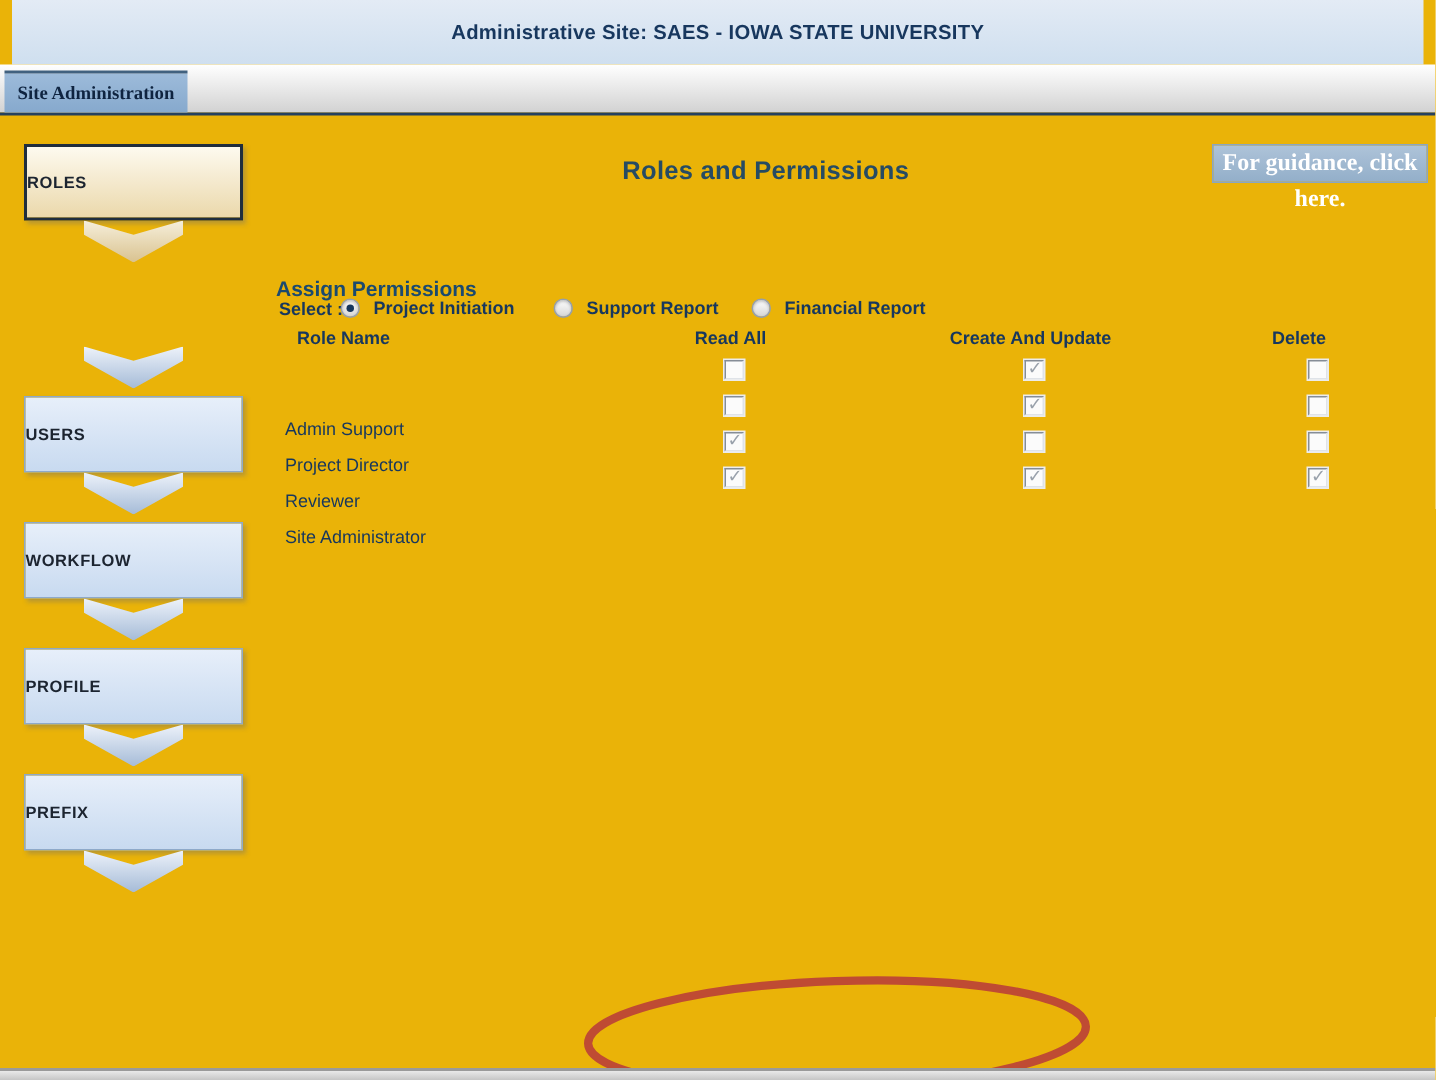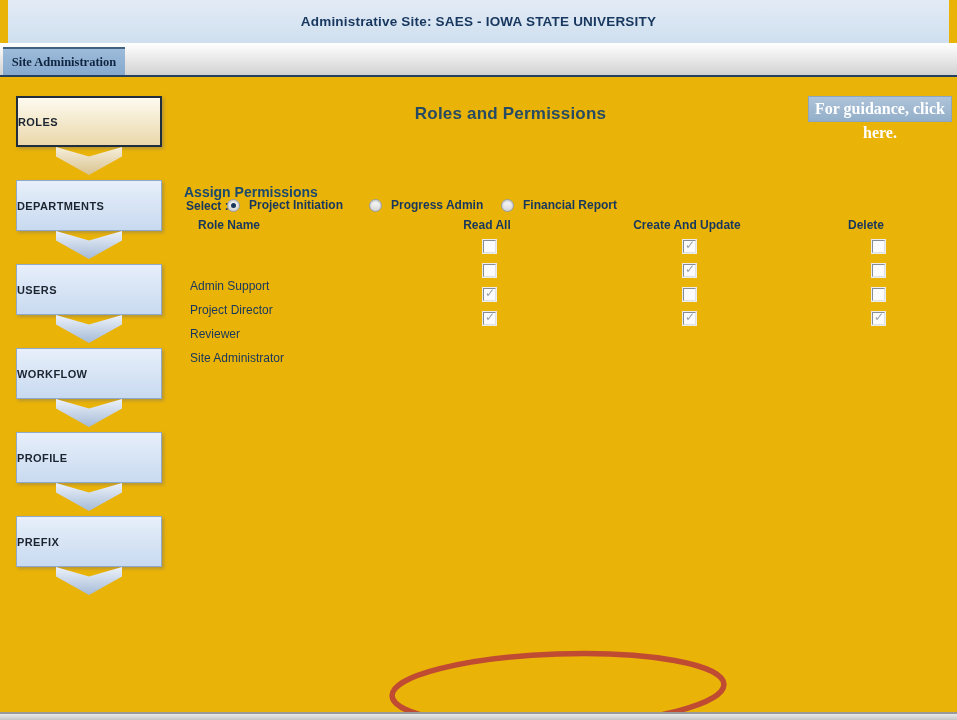--- a/index.html
+++ b/index.html
@@ -93,23 +93,20 @@
     <div class="tab">
       <span>Site Administration</span>
     </div>
   </div>
 
   <div class="step-box active" style="top:96px">
     <span>ROLES</span>
     </div>
   <div class="chev beige" style="top:147px"></div>
 
-  <div class="step-box" style="top:180px">
-    <span>DEPARTMENTS</span>
-    </div>
   <div class="chev" style="top:231px"></div>
 
   <div class="step-box" style="top:264px">
     <span>USERS</span>
     </div>
   <div class="chev" style="top:315px"></div>
 
   <div class="step-box" style="top:348px">
     <span>WORKFLOW</span>
     </div>
@@ -130,21 +127,21 @@
   <div class="page-title">Roles and Permissions</div>
   <div class="section-title">Assign Permissions</div>
 
   <div class="select-label">Select :</div>
   <div class="radio-opt" style="left:227px">
     <span class="radio selected"></span>
     <span class="lbl">Project Initiation</span>
   </div>
   <div class="radio-opt" style="left:369px">
     <span class="radio"></span>
-    <span class="lbl">Progress Admin</span>
+    <span class="lbl">Support Report</span>
   </div>
   <div class="radio-opt" style="left:501px">
     <span class="radio"></span>
     <span class="lbl">Financial Report</span>
   </div>
 
   <div class="col-header" style="left:198px;text-align:right">Role Name</div>
   <div class="col-header" style="left:437px;width:100px">Read All</div>
   <div class="col-header" style="left:612px;width:150px">Create And Update</div>
   <div class="col-header" style="left:816px;width:100px">Delete</div>

